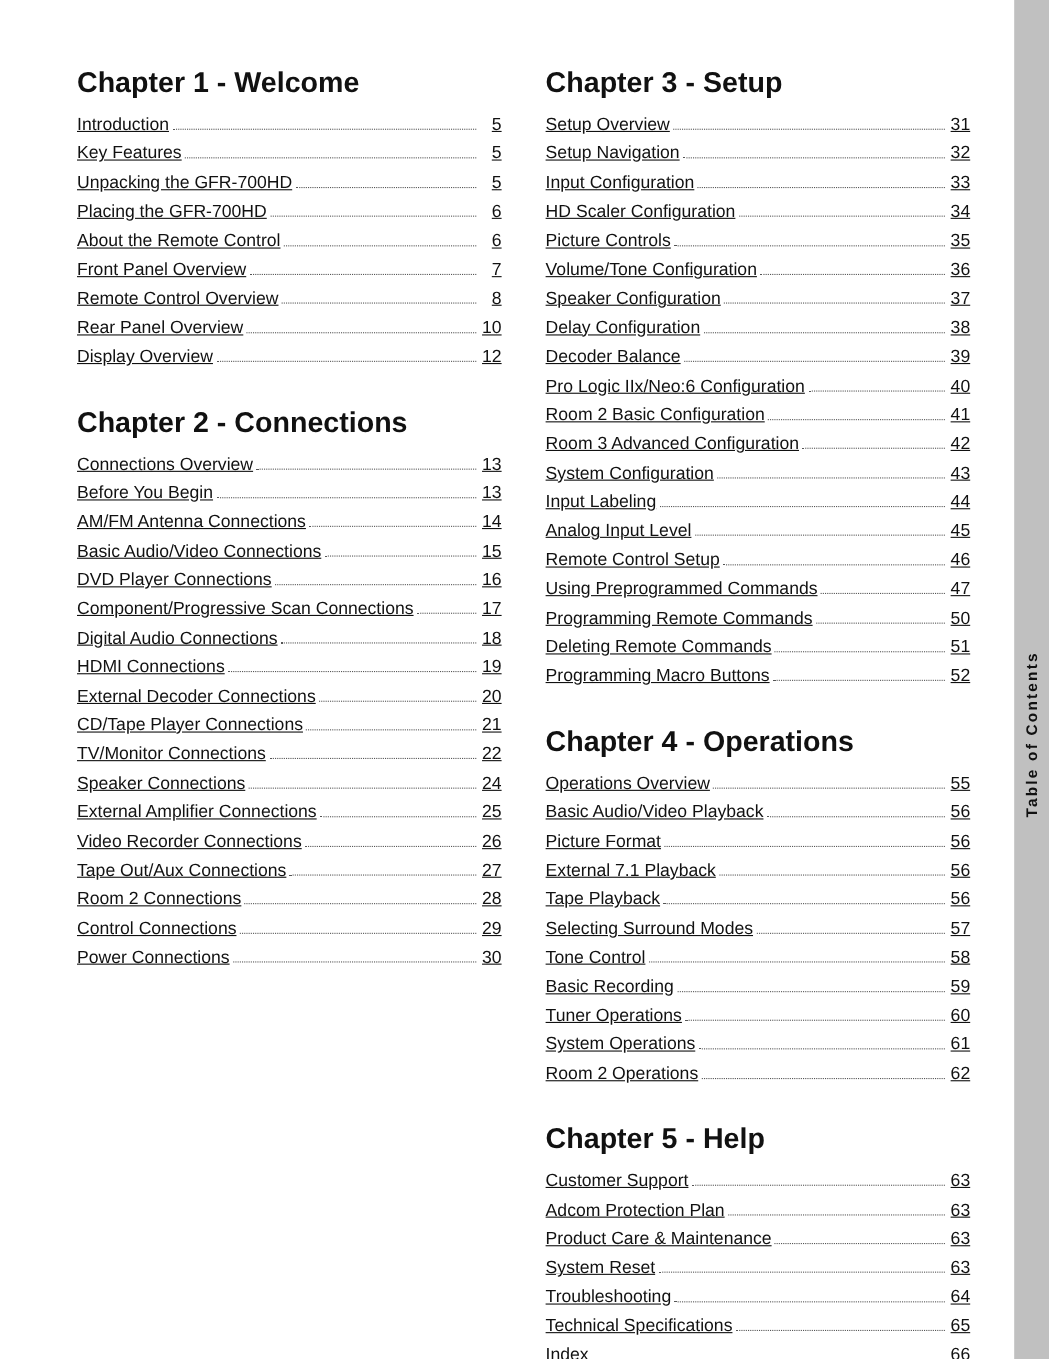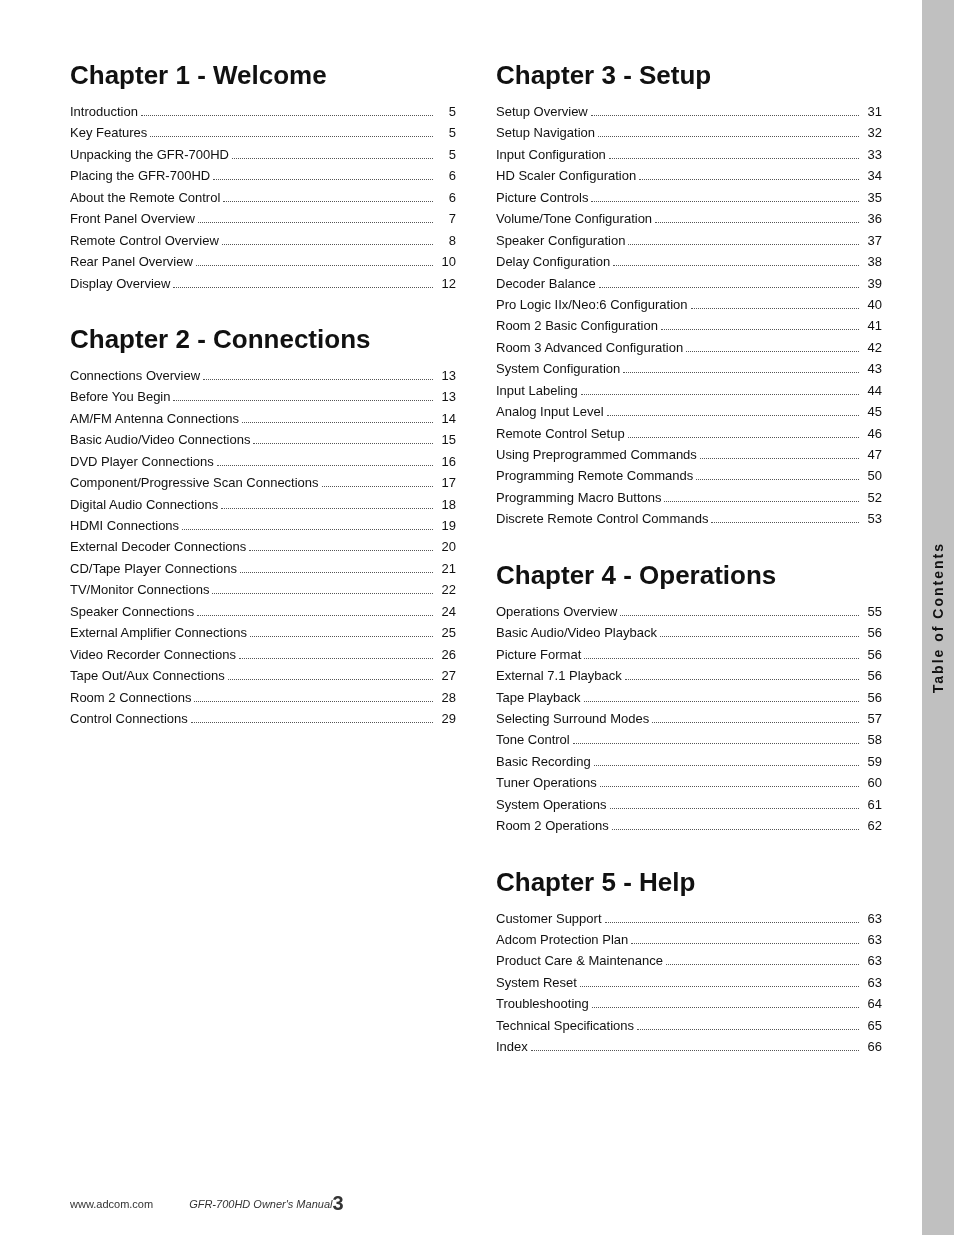--- a/index.html
+++ b/index.html
@@ -53,22 +53,23 @@
 
     .chapter-title {
       font-size: 26px;
       font-weight: bold;
       margin-bottom: 10px;
       font-family: Arial, Helvetica, sans-serif;
     }
 
     .toc-list {
       list-style: none;
-      font-size: 13px;
+      font-size: 16px;
       line-height: 1.65;
+      text-decoration: underline;
     }
 
     .toc-list li {
       display: flex;
       justify-content: space-between;
       align-items: baseline;
     }
 
     .toc-entry {
       display: flex;
@@ -305,20 +306,27 @@
                 <span class="toc-page">28</span>
               </div>
             </li>
             <li>
               <div class="toc-entry">
                 <span class="toc-label">Control Connections</span>
                 <span class="toc-dots"></span>
                 <span class="toc-page">29</span>
               </div>
             </li>
+            <li>
+              <div class="toc-entry">
+                <span class="toc-label">Power Connections</span>
+                <span class="toc-dots"></span>
+                <span class="toc-page">30</span>
+              </div>
+            </li>
           </ul>
       </div>
     </div>
 
     <div class="col-right">
 
       <div class="chapter-section">
         <div class="chapter-title">Chapter 3 - Setup</div>
         <ul class="toc-list">
         <li>
@@ -442,30 +450,30 @@
             </li>
             <li>
               <div class="toc-entry">
                 <span class="toc-label">Programming Remote Commands</span>
                 <span class="toc-dots"></span>
                 <span class="toc-page">50</span>
               </div>
             </li>
             <li>
               <div class="toc-entry">
+                <span class="toc-label">Deleting Remote Commands</span>
+                <span class="toc-dots"></span>
+                <span class="toc-page">51</span>
+              </div>
+            </li>
+            <li>
+              <div class="toc-entry">
                 <span class="toc-label">Programming Macro Buttons</span>
                 <span class="toc-dots"></span>
                 <span class="toc-page">52</span>
-              </div>
-            </li>
-            <li>
-              <div class="toc-entry">
-                <span class="toc-label">Discrete Remote Control Commands</span>
-                <span class="toc-dots"></span>
-                <span class="toc-page">53</span>
               </div>
             </li>
           </ul>
       </div>
 
       <div class="chapter-section">
         <div class="chapter-title">Chapter 4 - Operations</div>
         <ul class="toc-list">
         <li>
               <div class="toc-entry">

